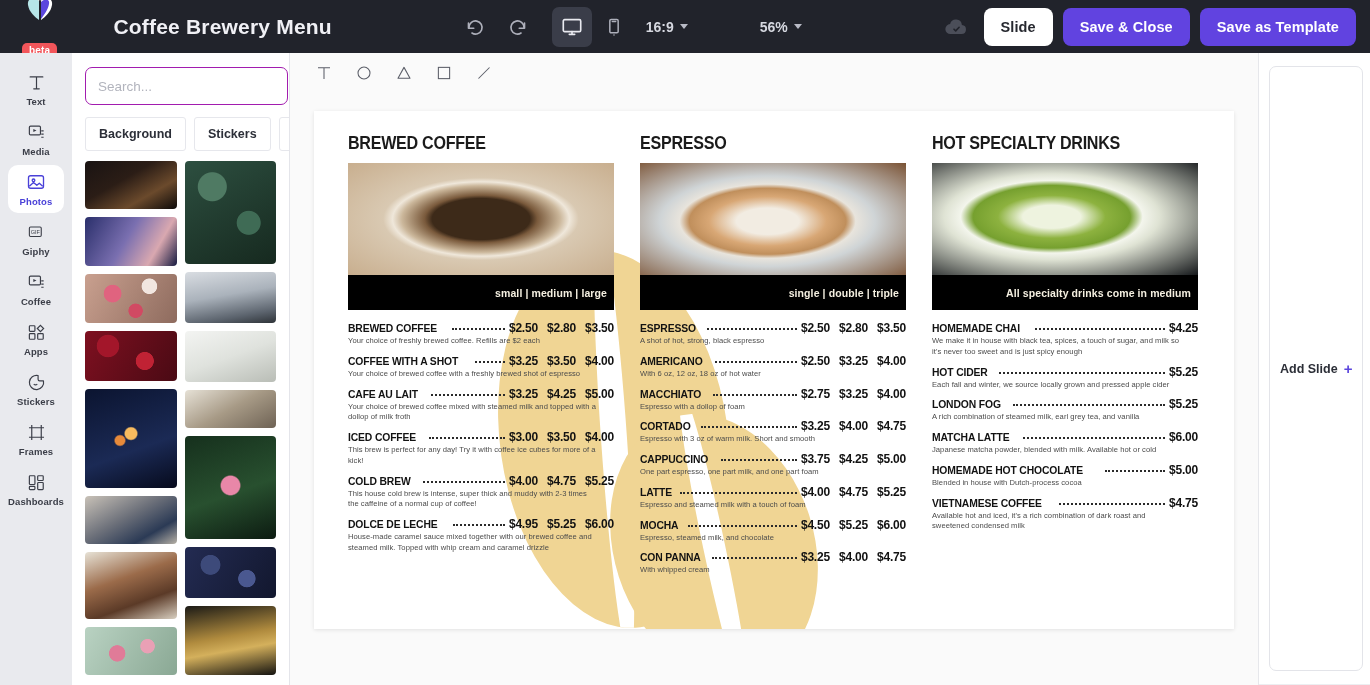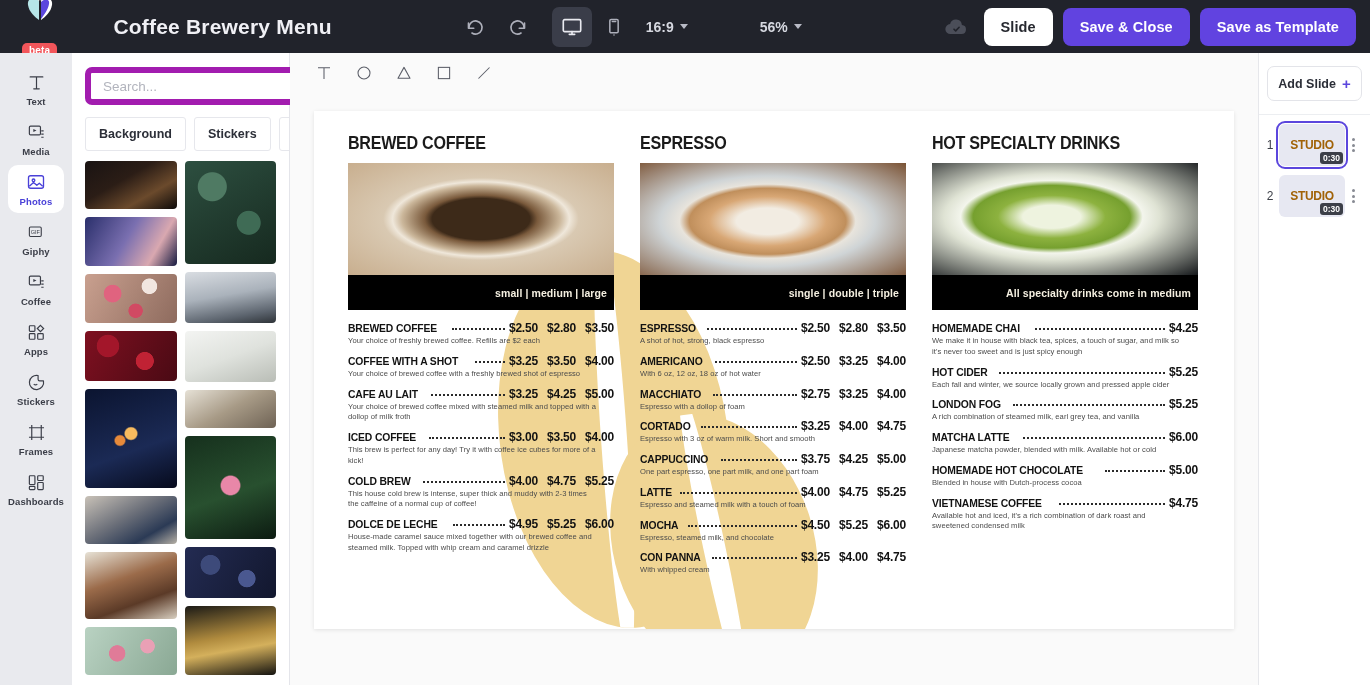--- a/index.html
+++ b/index.html
@@ -73,21 +73,21 @@
   .rail-ico { height: 21px; display: flex; align-items: center; }
 
   
   .panel {
     width: 218px; min-width: 218px; background: #ffffff;
     display: flex; flex-direction: column; min-height: 0;
     border-right: 1px solid #e4e5ea;
   }
   .panel-search { padding: 14px 13px 8px; display: flex; align-items: center; gap: 8px; }
   .search-input {
-    flex: 1; height: 38px; border: 6px solid #a21caf; border-radius: 7px;
+    flex: 1; height: 38px; border: 1px solid #a21caf; border-radius: 7px;
     padding: 0 12px; font-size: 13.5px; color: #3b3e48; outline: none;
     font-family: "Liberation Sans", sans-serif; background: #fff;
   }
   .search-input::placeholder { color: #b2b4bd; }
   .upload-ico { width: 22px; display: flex; justify-content: center; color: #41444f; cursor: pointer; }
   .chips { display: flex; gap: 8px; padding: 4px 0 10px 13px; overflow: hidden; }
   .chip {
     border: 1px solid #e6e7ec; border-radius: 3px; background: #fff;
     font-size: 12.5px; font-weight: 700; color: #2c2f38;
     padding: 9px 13px; white-space: nowrap; cursor: pointer;
@@ -172,21 +172,21 @@
     letter-spacing: -.2px; white-space: nowrap;
   }
   .item-desc {
     font-size: 7.6px; color: #4b4b4b; line-height: 1.42;
     margin-top: 1px; max-width: 248px; letter-spacing: .05px;
   }
 
   
   .slides {
     width: 112px; min-width: 112px; background: #ffffff;
-    border-left: 1px solid #e6e7eb; display: flex; flex-direction: column;
+    border-left: 1px solid #e6e7eb; display: flex; flex-direction: row;
   }
   .add-slide-wrap { padding: 13px 10px; border-bottom: 1px solid #eceef1; display:flex; justify-content:center;}
   .add-slide {
     border: 1px solid #e3e4e9; border-radius: 7px; background: #fff;
     font-size: 12.5px; font-weight: 700; color: #2b2e37;
     padding: 9px 10px; display: flex; align-items: center; gap: 6px; cursor: pointer;
     white-space: nowrap;
   }
   .plus { color: #5b46dd; font-size: 15px; font-weight: 700; line-height: 1; }
   .slide-row { display: flex; align-items: center; gap: 4px; padding: 9px 3px 0 6px; }

